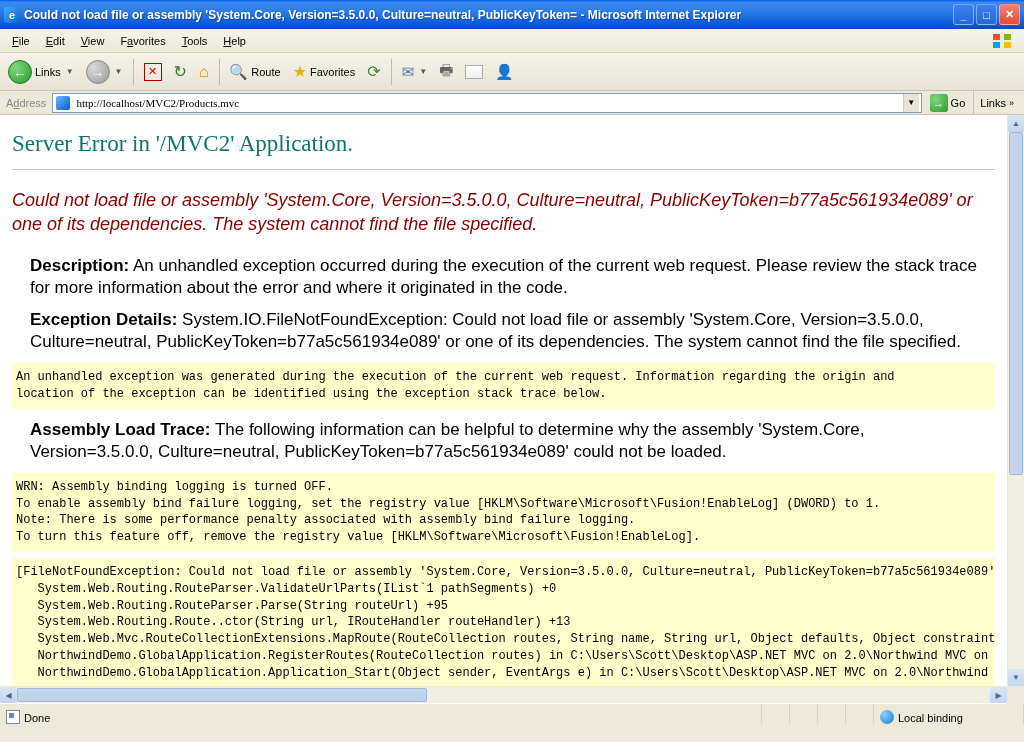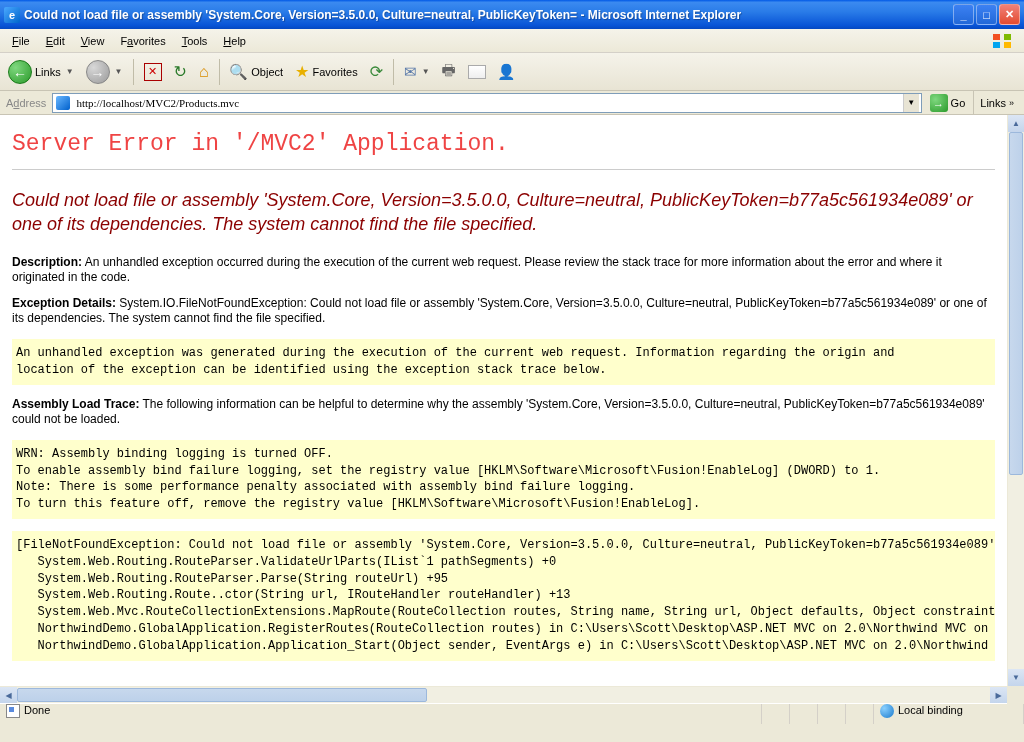--- a/index.html
+++ b/index.html
@@ -57,30 +57,30 @@
 .vscroll .arr.up { top: 0; }
 .vscroll .arr.dn { bottom: 0; }
 .hscroll { position: absolute; left: 0; bottom: 0; right: 0; height: 17px; background: #f1efe2; border-top: 1px solid #ece9d8; }
 .hscroll .thumb { position: absolute; left: 17px; top: 1px; bottom: 1px; width: 40%; background: linear-gradient(to bottom, #c7d8ed, #bdd1ea); border: 1px solid #9cb8dc; border-radius: 2px; }
 .hscroll .arr { position: absolute; top: 0; bottom: 0; width: 17px; background: linear-gradient(#dce6f4, #c4d5ec); display: flex; align-items: center; justify-content: center; font-size: 8px; color: #4a6a9a; }
 .hscroll .arr.lf { left: 0; }
 .hscroll .arr.rg { right: 17px; }
 .hscroll .corner { position: absolute; right: 0; top: 0; width: 17px; height: 17px; background: #ece9d8; }
 
 .page { position: absolute; left: 0; top: 0; right: 17px; bottom: 17px; overflow: hidden; padding: 10px 12px; font-family: Arial, sans-serif; }
-.page h1 { font-family: Liberation Mono, monospace; font-weight: normal; color: #ef4444; font-size: 23px; margin: 6px 0 12px 0; }
+.page h1 { font-family: Liberation Serif, serif; font-weight: normal; color: #0f766e; font-size: 23px; margin: 6px 0 12px 0; }
 .page hr { border: none; border-top: 1px solid #ccc; margin: 6px 0 18px 0; }
 .page h2 { font-family: Verdana, sans-serif; font-style: italic; color: #8b0000; font-size: 18px; font-weight: normal; margin: 0 0 18px 0; line-height: 1.35; }
-.page .sect { font-family: Arial; font-size: 12px; margin: 10px 0; line-height: 1.3; }
+.page .sect { font-family: Arial; font-size: 17px; margin: 10px 18px; line-height: 1.3; }
 .page .sect b { font-weight: bold; }
-.page .codebox { background: #ffffcc; padding: 6px 4px; font-family: Consolas, 'Courier New', monospace; font-size: 12px; white-space: pre; overflow: hidden; margin: 12px 0; line-height: 1.4; }
+.page .codebox { background: #ffffcc; padding: 6px 4px; font-family: Consolas, 'Courier New', monospace; font-size: 12px; white-space: pre; overflow: hidden; margin: 6px 0; line-height: 1.4; }
 
 
 .statusbar { height: 21px; background: #ece9d8; border-top: 1px solid #fff; display: flex; align-items: center; font-size: 11px; }
-.statusbar .panel { border-right: 1px solid #d4d0c8; height: 100%; display: flex; align-items: flex-start; padding: 0 6px; }
+.statusbar .panel { border-right: 1px solid #d4d0c8; height: 100%; display: flex; align-items: flex-end; padding: 0 6px; }
 .statusbar .panel.main { flex: 1; gap: 4px; }
 .statusbar .panel.small { width: 28px; }
 .statusbar .panel.zone { width: 150px; gap: 4px; }
 .status-icon { width: 14px; height: 14px; display: inline-flex; align-items: center; justify-content: center; }
 
 
 .ico-stop { width: 18px; height: 18px; border: 1px solid #a00; display: flex; align-items: center; justify-content: center; color: #c00; }
 .ico-refresh { color: #2a7a2a; font-size: 16px; }
 .ico-home { color: #d98c00; font-size: 16px; }
 .ico-search { color: #3a6aa8; font-size: 15px; }
@@ -142,21 +142,21 @@
     </div>
   <div class="tb-btn">
       <span class="ico-refresh">↻</span>
     </div>
   <div class="tb-btn">
       <span class="ico-home">⌂</span>
     </div>
   <div class="tb-sep"></div>
   <div class="tb-btn">
     <span class="ico-search">🔍</span>
-    <span class="tb-label">Object</span>
+    <span class="tb-label">Route</span>
   </div>
   <div class="tb-btn">
     <span class="ico-star">★</span>
     <span class="tb-label">Favorites</span>
   </div>
   <div class="tb-btn">
       <span class="ico-history">⟳</span>
     </div>
   <div class="tb-sep"></div>
   <div class="tb-btn">

